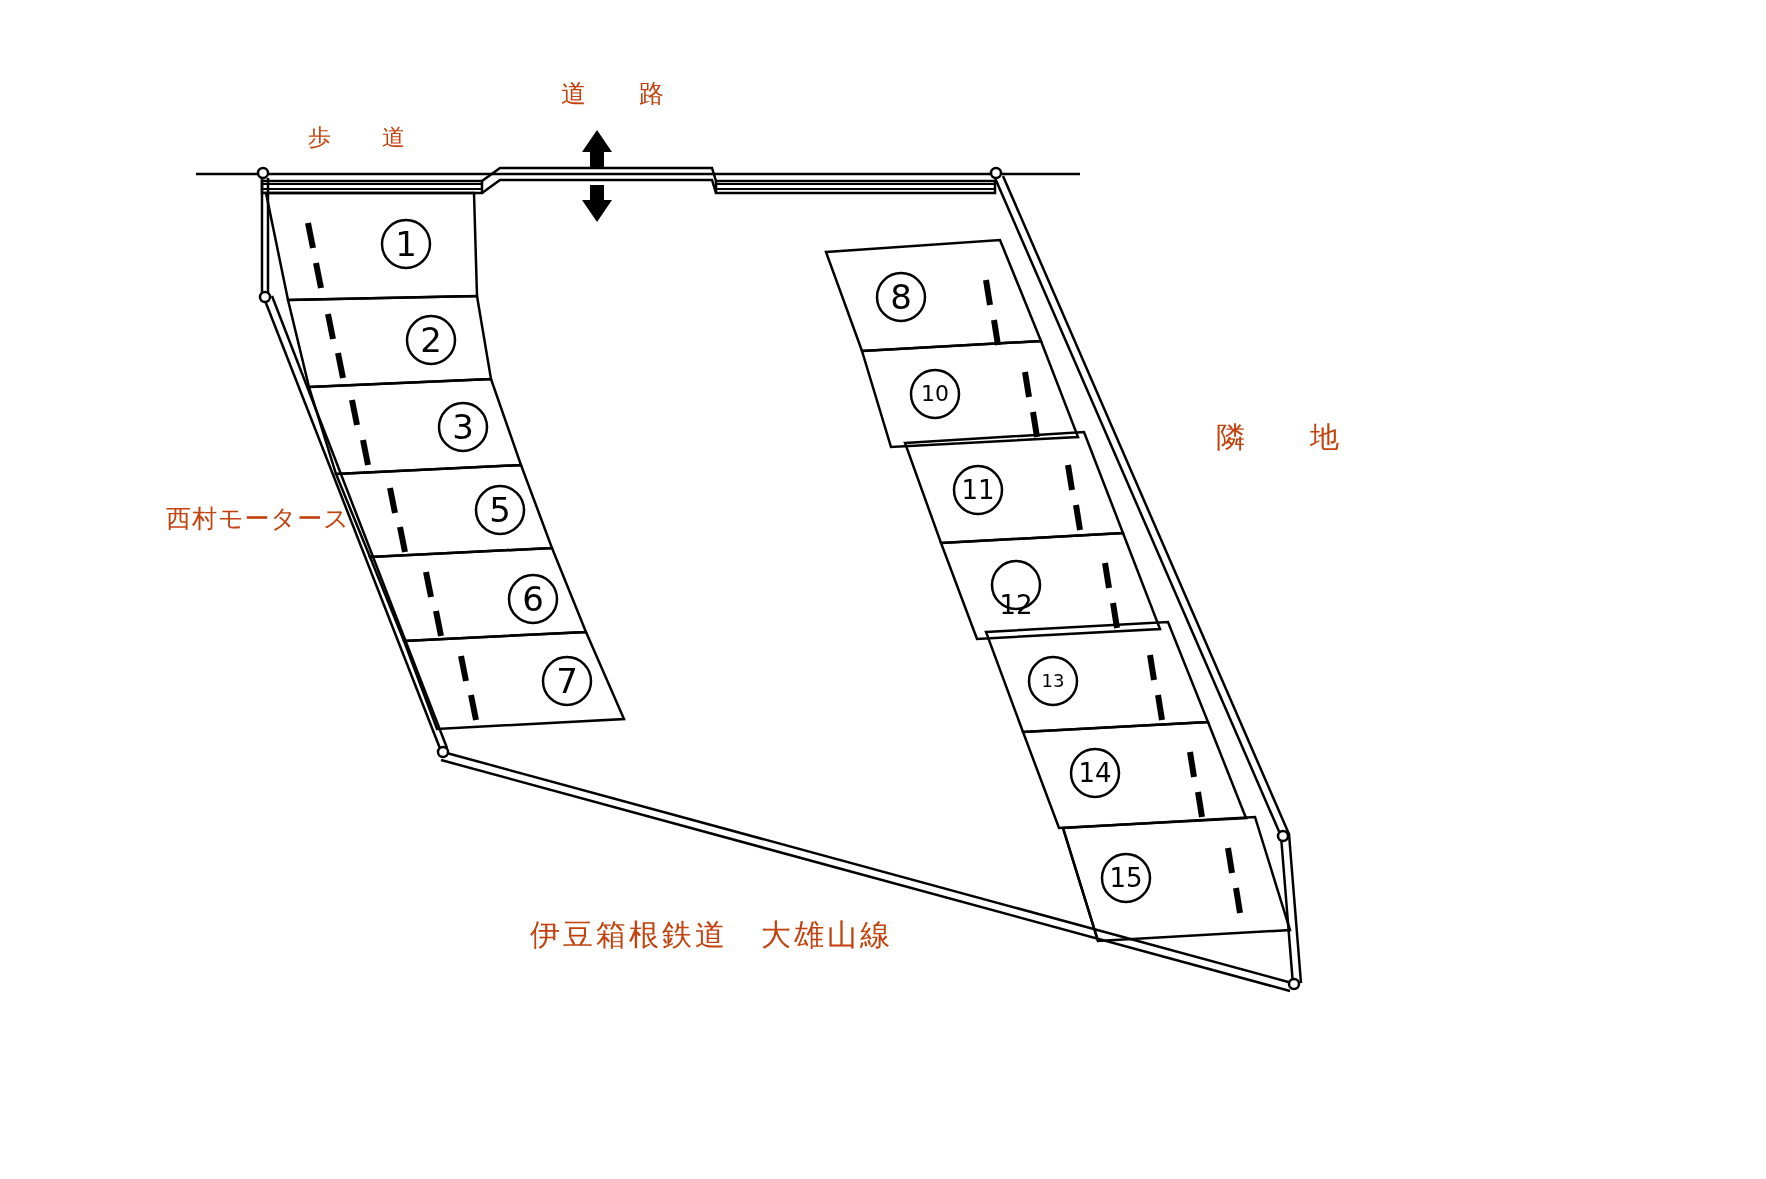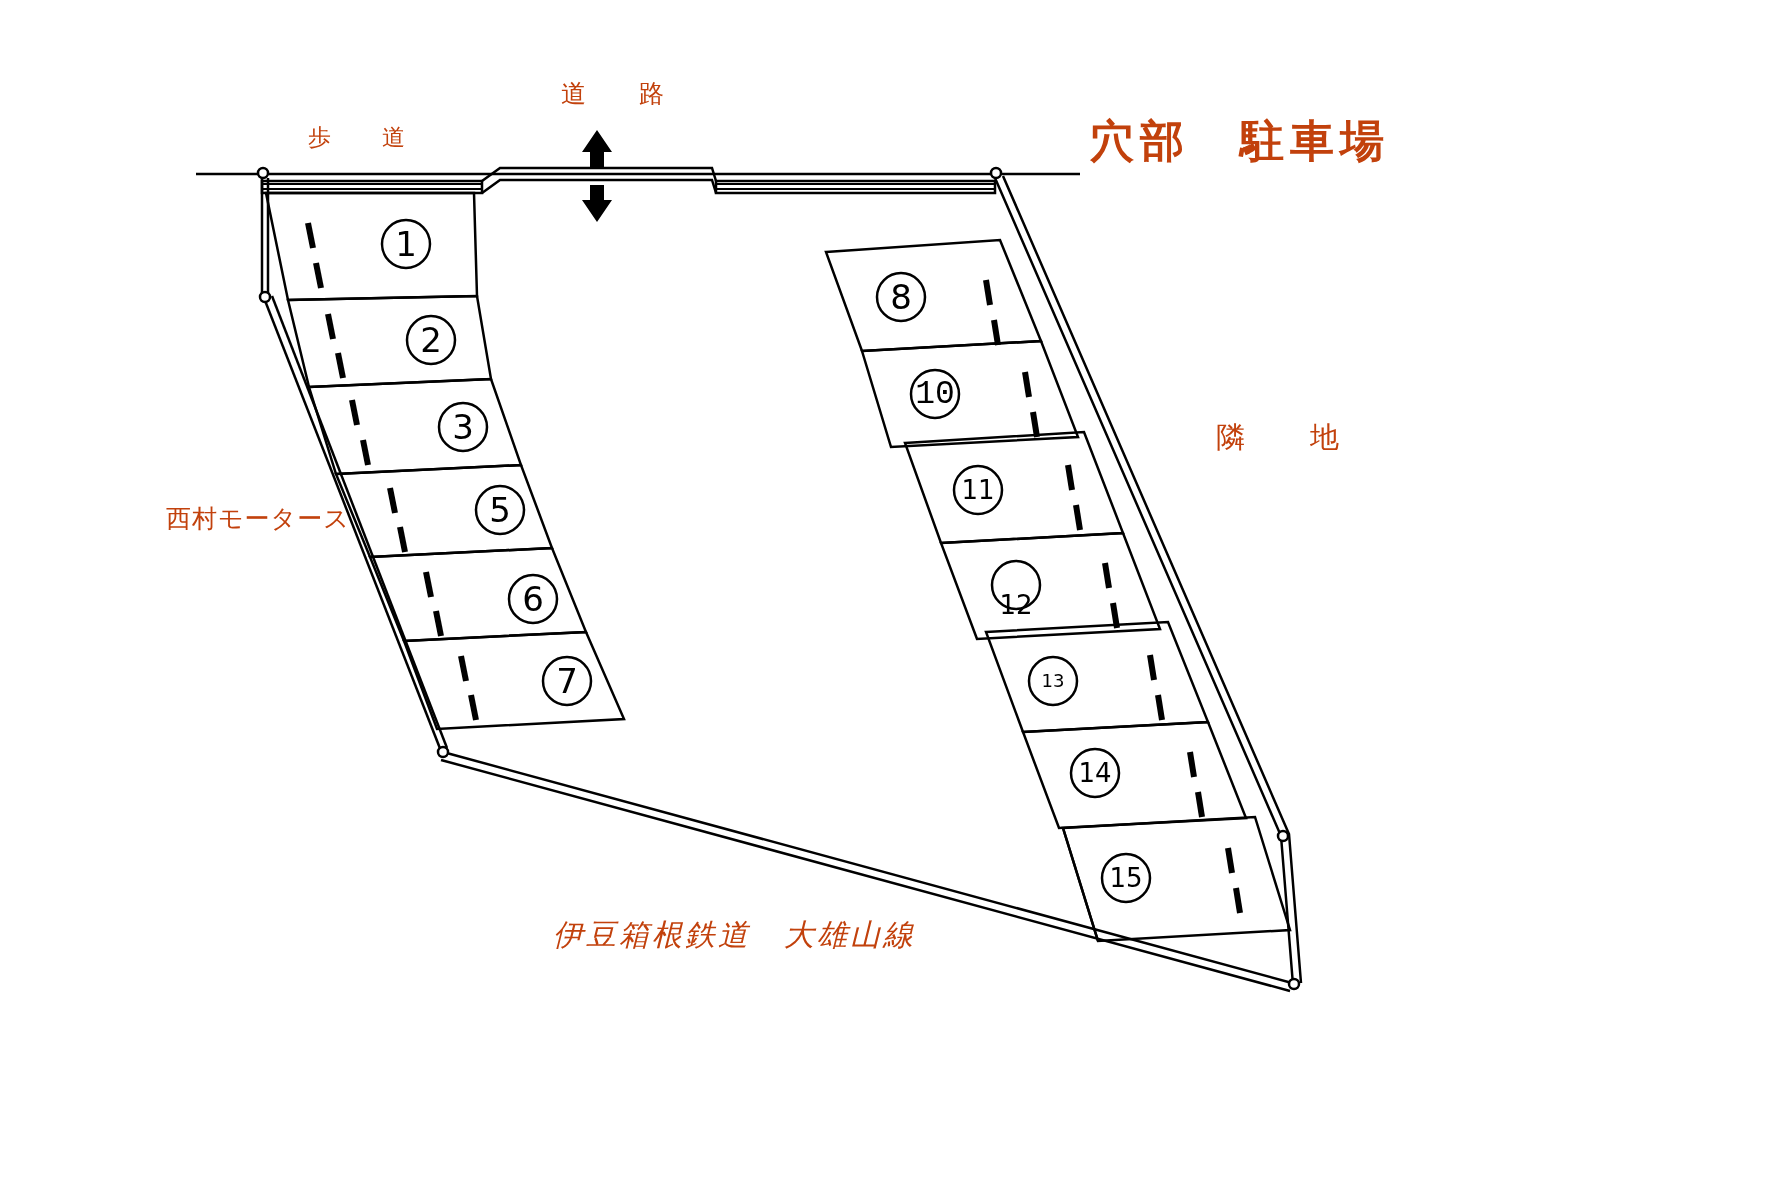--- a/index.html
+++ b/index.html
@@ -203,41 +203,40 @@
 
       <g fill="#000" stroke="none">
         <path d="M597,130 L612,152 L604,152 L604,167 L590,167 L590,152 L582,152 Z"></path>
       </g>
       <g fill="#000" stroke="none">
         <path d="M597,222 L612,200 L604,200 L604,185 L590,185 L590,200 L582,200 Z"></path>
       </g>
     </g>
   </svg>
 
-  <div class="lbl title-lbl" style="left:1090px; top:112px;">穴部　駐車場</div>
 
   <div class="lbl road-lbl" style="left:561px; top:77px;">道　路</div>
 
   <div class="lbl walk-lbl" style="left:308px; top:122px;">歩　道</div>
 
   <div class="lbl neighbor-lbl" style="left:1216px; top:418px;">隣　地</div>
 
   <div class="lbl motors-lbl" style="left:166px; top:494px;margin-top:8px;">西村モータース</div>
 
-  <div class="lbl rail-lbl" style="left:553px; top:915px;font-style:italic;">伊豆箱根鉄道　大雄山線</div>
+  <div class="lbl rail-lbl" style="left:530px; top:915px;">伊豆箱根鉄道　大雄山線</div>
 
   <div id="stall-numbers">
       <div class="stall-num" style="left: 406px; top: 244px;">1</div>
       <div class="stall-num" style="left: 431px; top: 340px;">2</div>
       <div class="stall-num" style="left: 463px; top: 427px;">3</div>
       <div class="stall-num" style="left: 500px; top: 510px;">5</div>
       <div class="stall-num" style="left: 533px; top: 599px;">6</div>
       <div class="stall-num" style="left: 567px; top: 681px;">7</div>
       <div class="stall-num" style="left: 901px; top: 297px;">8</div>
-      <div class="stall-num" style="left: 935px; top: 394px; font-size: 33px; font-family: Liberation Mono, monospace;">10</div>
+      <div class="stall-num" style="left: 935px; top: 394px; font-size: 22px;">10</div>
       <div class="stall-num" style="left: 978px; top: 490px; font-size: 26px;">11</div>
       <div class="stall-num" style="left: 1016px; top: 605px; font-size: 26px;">12</div>
       <div class="stall-num" style="left: 1053px; top: 681px; font-size: 18px;">13</div>
       <div class="stall-num" style="left: 1095px; top: 773px; font-size: 26px;">14</div>
       <div class="stall-num" style="left: 1126px; top: 878px; font-size: 26px;">15</div>
     </div>
 
 </div>
 
 </body></html>

